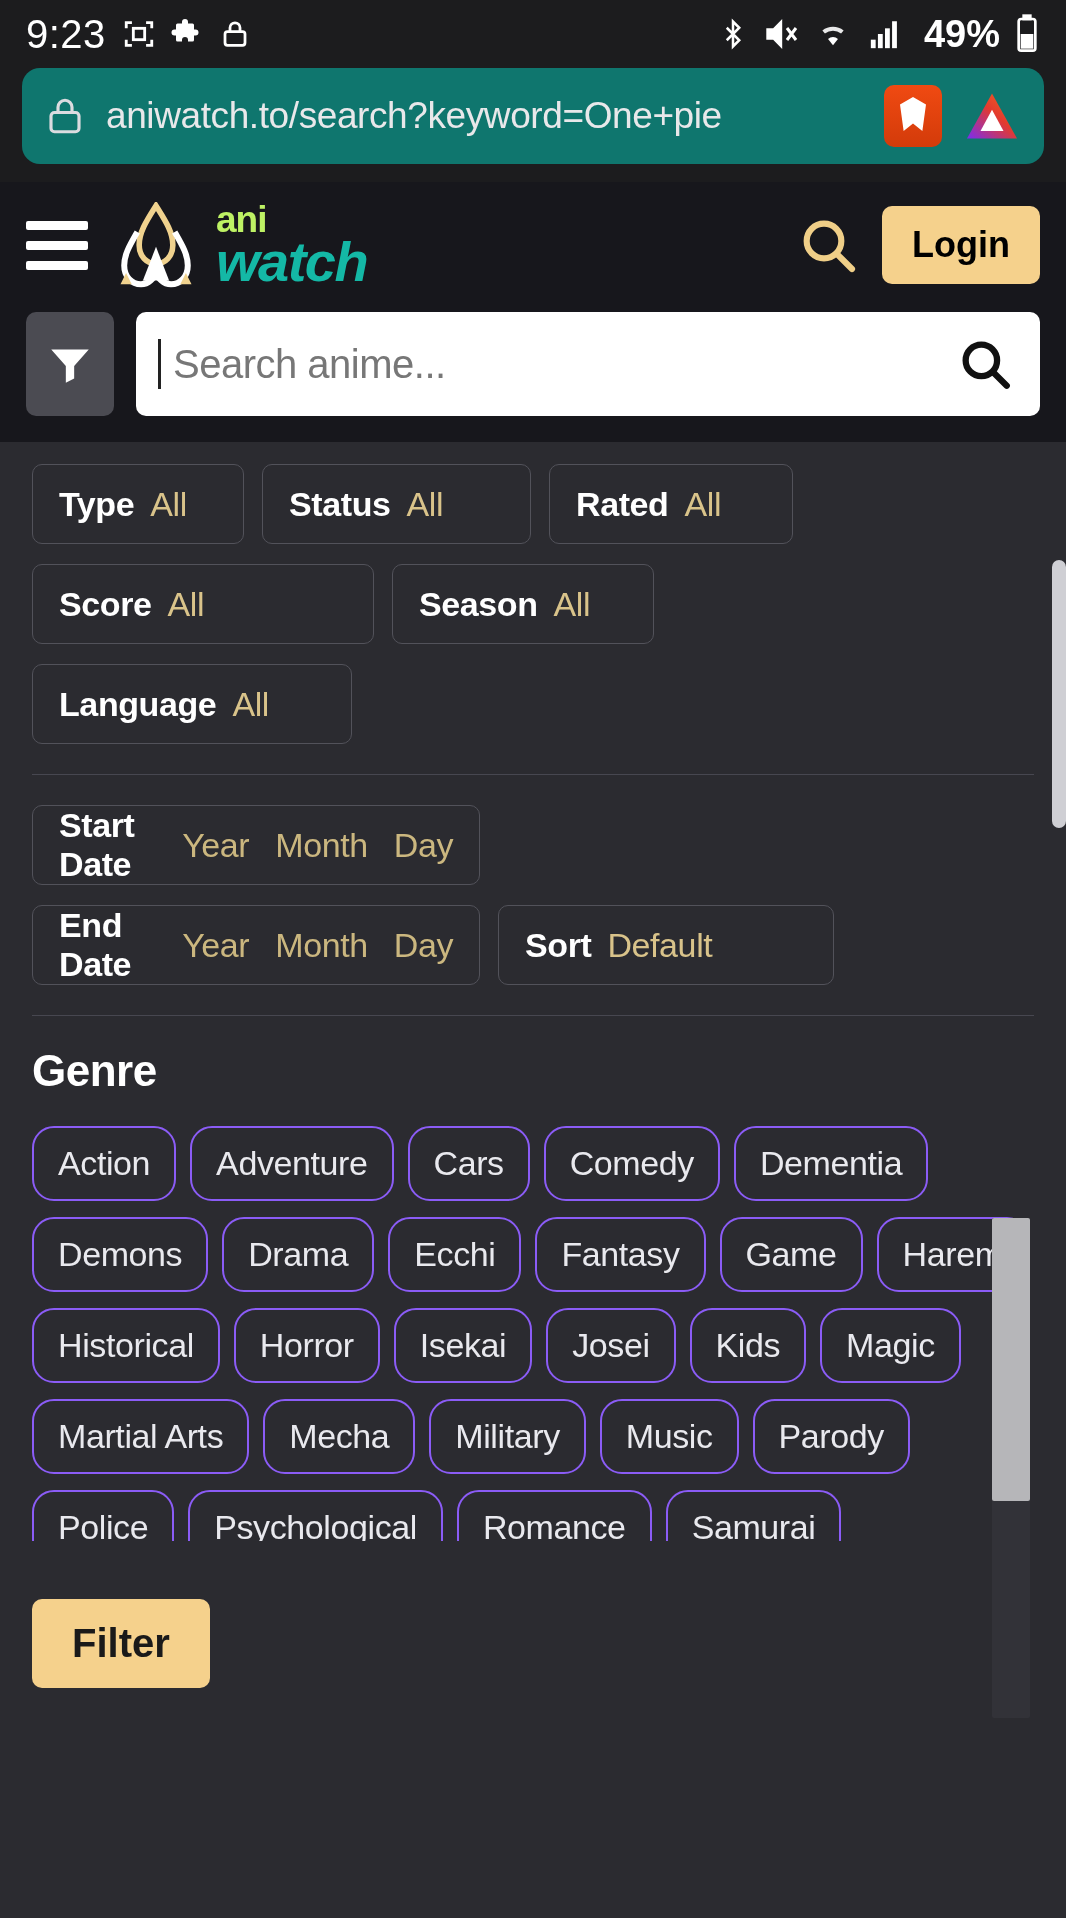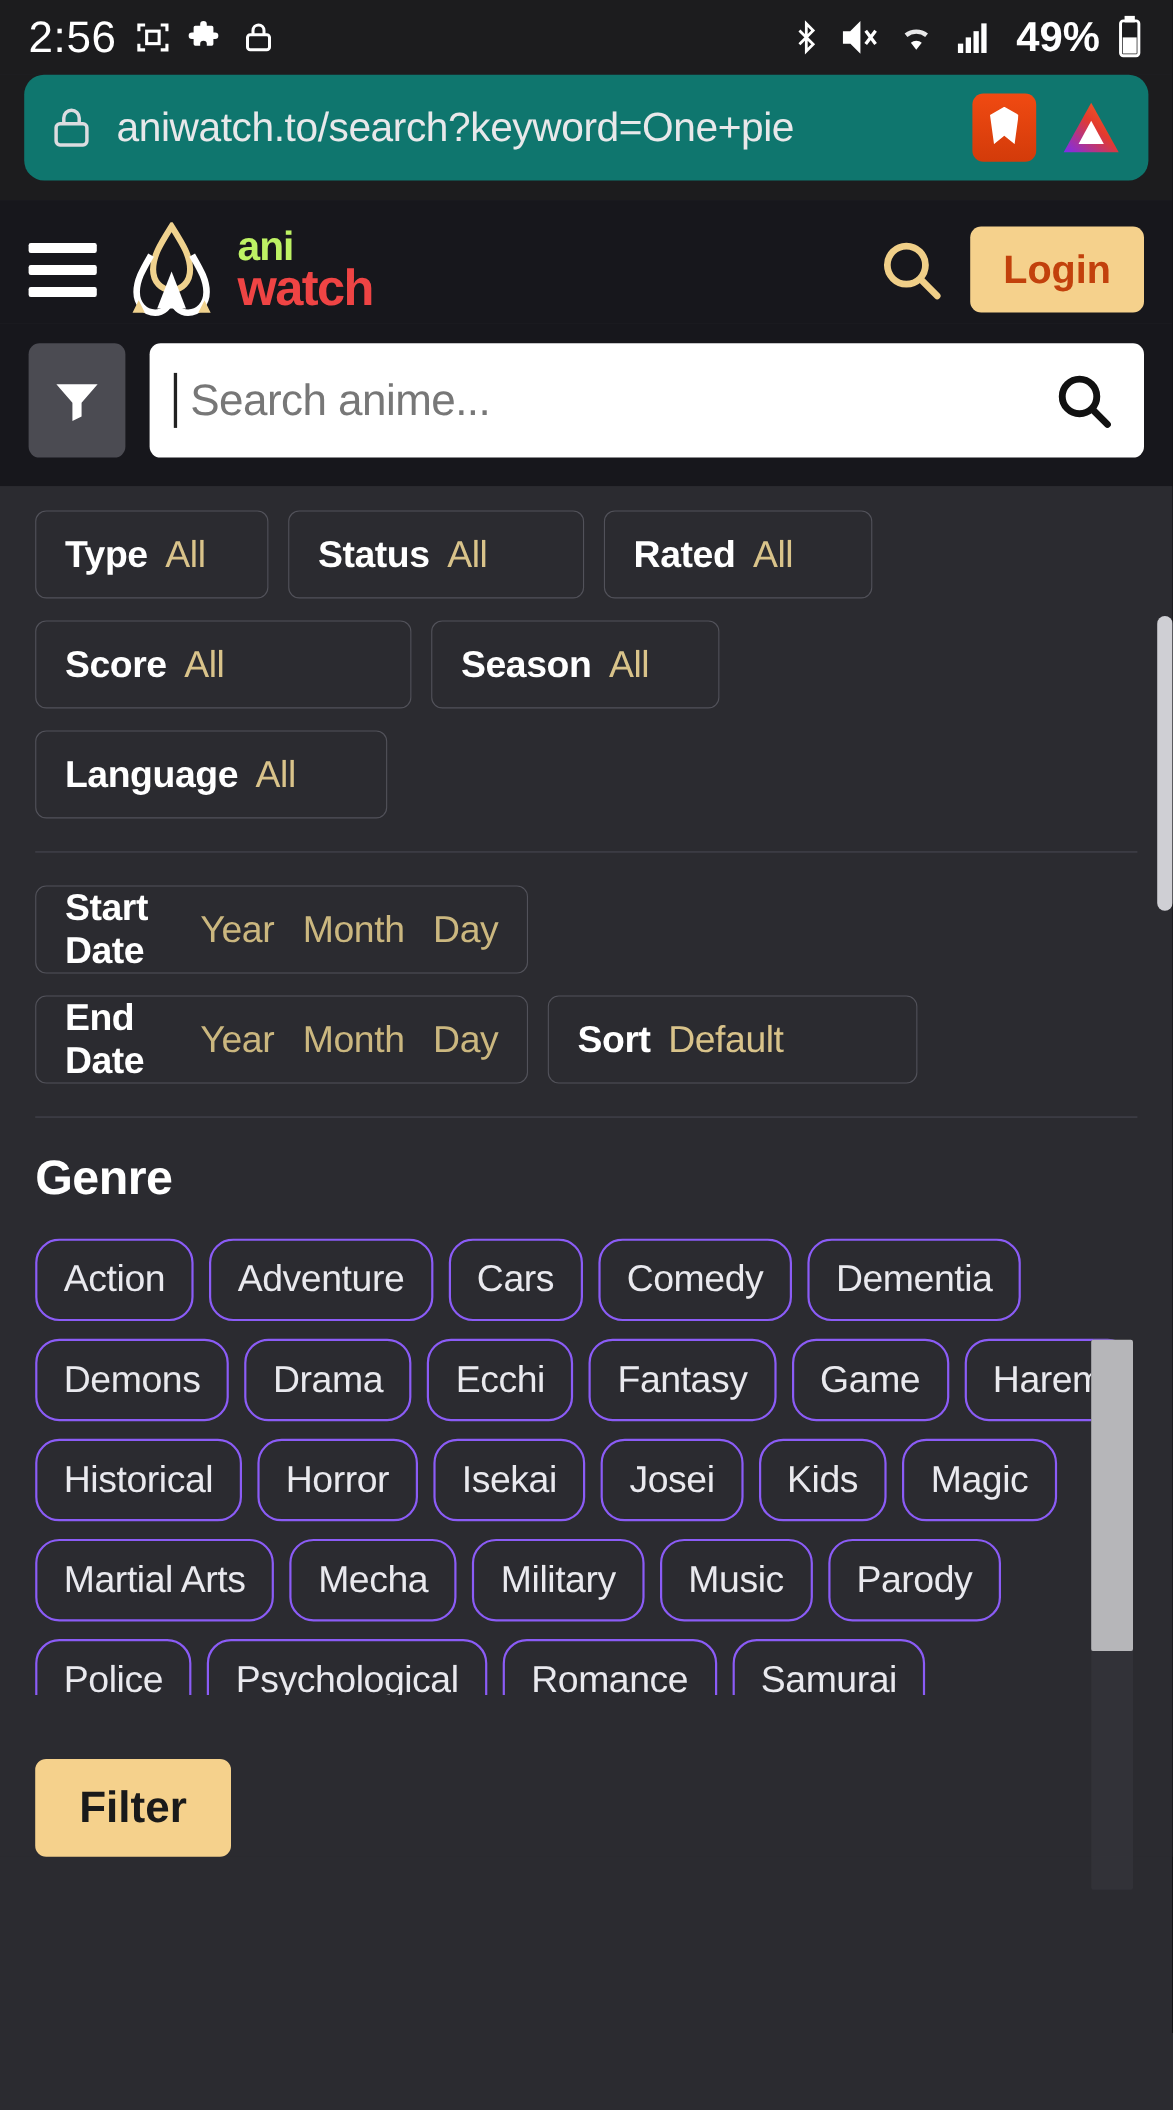--- a/index.html
+++ b/index.html
@@ -51,25 +51,25 @@
   .siteheader {
     background: #17171c; padding: 14px 26px 0; height: 112px;
     display: flex; align-items: center; gap: 22px;
   }
   .hamburger { width: 62px; display: flex; flex-direction: column; gap: 11px; cursor: pointer; }
   .hamburger span { display: block; height: 9px; background: #fff; border-radius: 2px; }
   .logo { display: flex; align-items: center; gap: 14px; }
   .logo-mark { width: 92px; height: 86px; flex: none; }
   .logo-text { line-height: 0.88; }
   .logo-ani { font-size: 37px; font-weight: 800; color: #bef264; letter-spacing: -1px; }
-  .logo-watch { font-size: 46px; font-weight: 800; color: #ef4444; letter-spacing: -1.5px; }
+  .logo-watch { font-size: 56px; font-weight: 800; color: #14b8a6; letter-spacing: -1.5px; font-style: italic; }
   .hdr-spacer { flex: 1; }
   .hdr-search { width: 64px; height: 64px; flex: none; cursor: pointer; }
   .login-btn {
-    background: #f5d18c; color: #c2410c; font-size: 36px; font-weight: 700;
+    background: #f5d18c; color: #000000; font-size: 36px; font-weight: 700;
     border: none; border-radius: 10px; padding: 18px 30px; cursor: pointer;
     font-family: "Liberation Sans", sans-serif;
   }
 
   
   .searchrow {
     background: #17171c; padding: 18px 26px 26px;
     display: flex; align-items: stretch; gap: 22px;
   }
   .filter-toggle {
@@ -144,21 +144,21 @@
     font-size: 40px; font-weight: 700; padding: 22px 40px; cursor: pointer;
     font-family: "Liberation Sans", sans-serif;
   }
 </style>
 </head>
 <body>
 
 <div class="phone">
 
   <div class="statusbar">
-    <div class="sb-time">2:56</div>
+    <div class="sb-time">9:23</div>
     <div class="sb-left-icons">
       <span class="ico">
         <svg width="34" height="34" viewBox="0 0 24 24" fill="none" stroke="#fff" stroke-width="2">
           <path d="M3 8V4h4M21 8V4h-4M3 16v4h4M21 16v4h-4"></path>
             <rect x="8" y="8" width="8" height="8"></rect>
         </svg>
       </span>
       <span class="ico">
         <svg width="36" height="36" viewBox="0 0 24 24" fill="#fff">
           <path d="M10 2a2 2 0 0 1 2 2v1h3a1 1 0 0 1 1 1v3h1a2 2 0 1 1 0 4h-1v3a1 1 0 0 1-1 1h-3v-1a2 2 0 1 0-4 0v1H5a1 1 0 0 1-1-1v-3H3a2 2 0 1 1 0-4h1V6a1 1 0 0 1 1-1h3V4a2 2 0 0 1 2-2z"></path>

